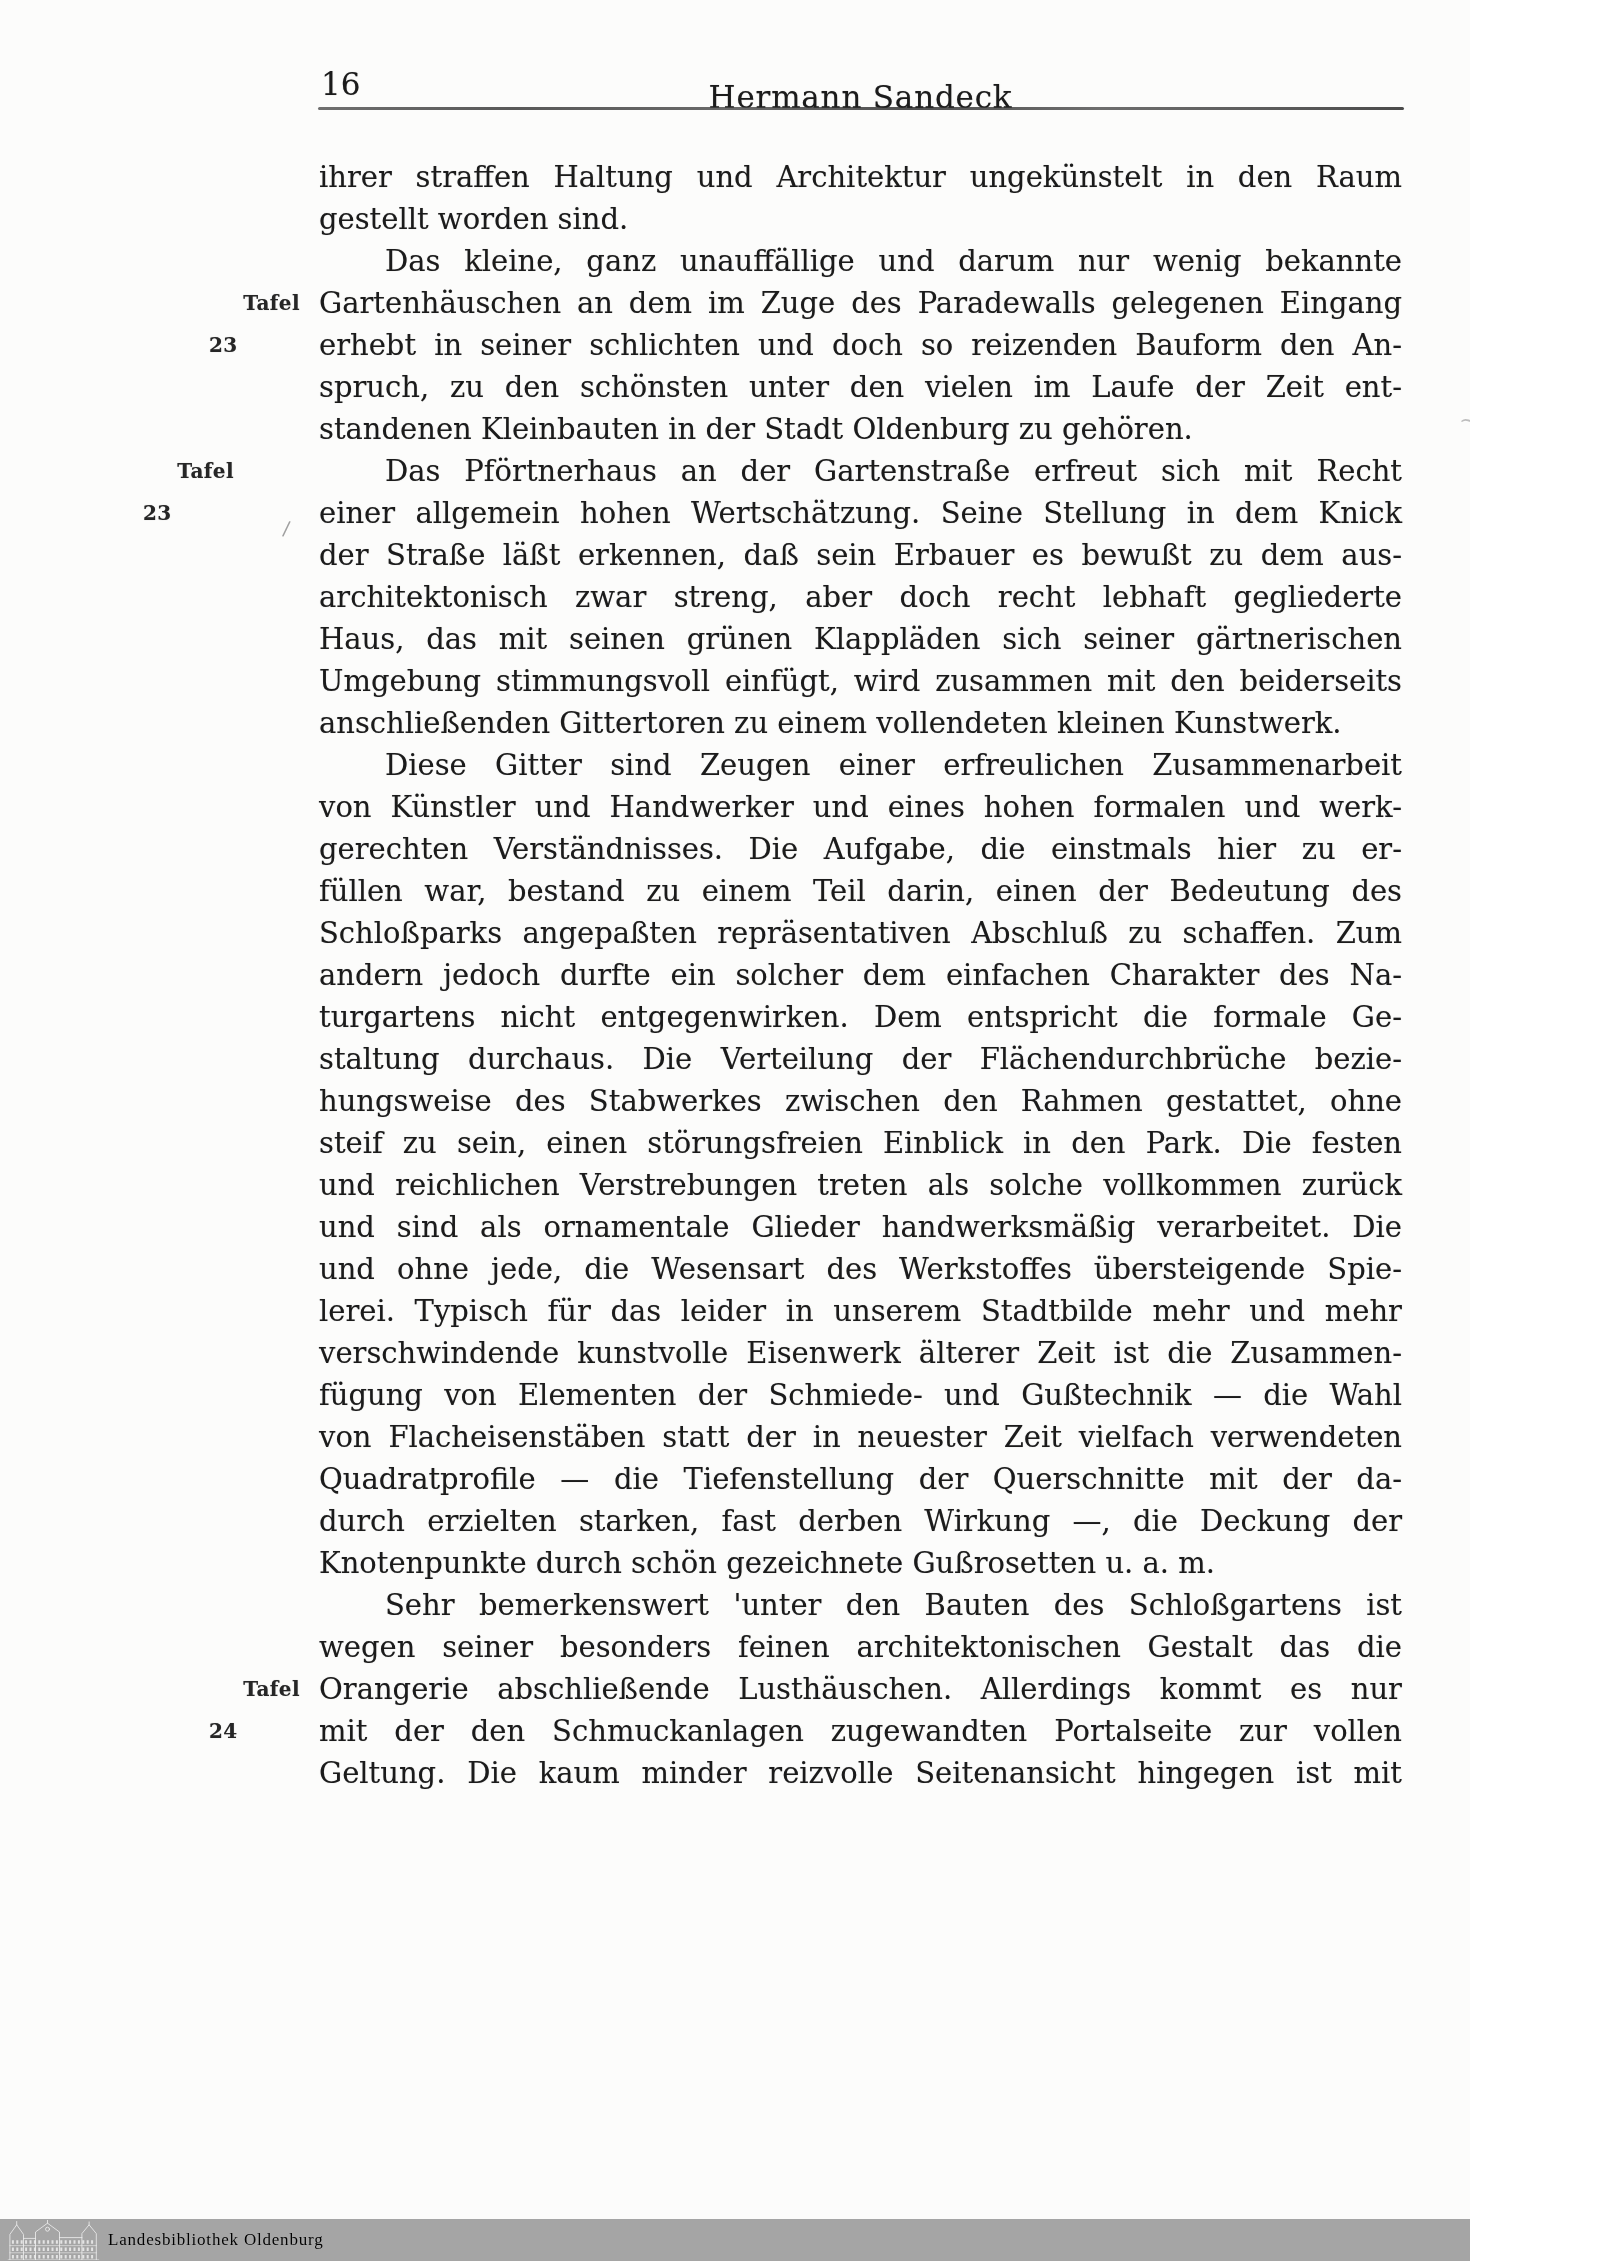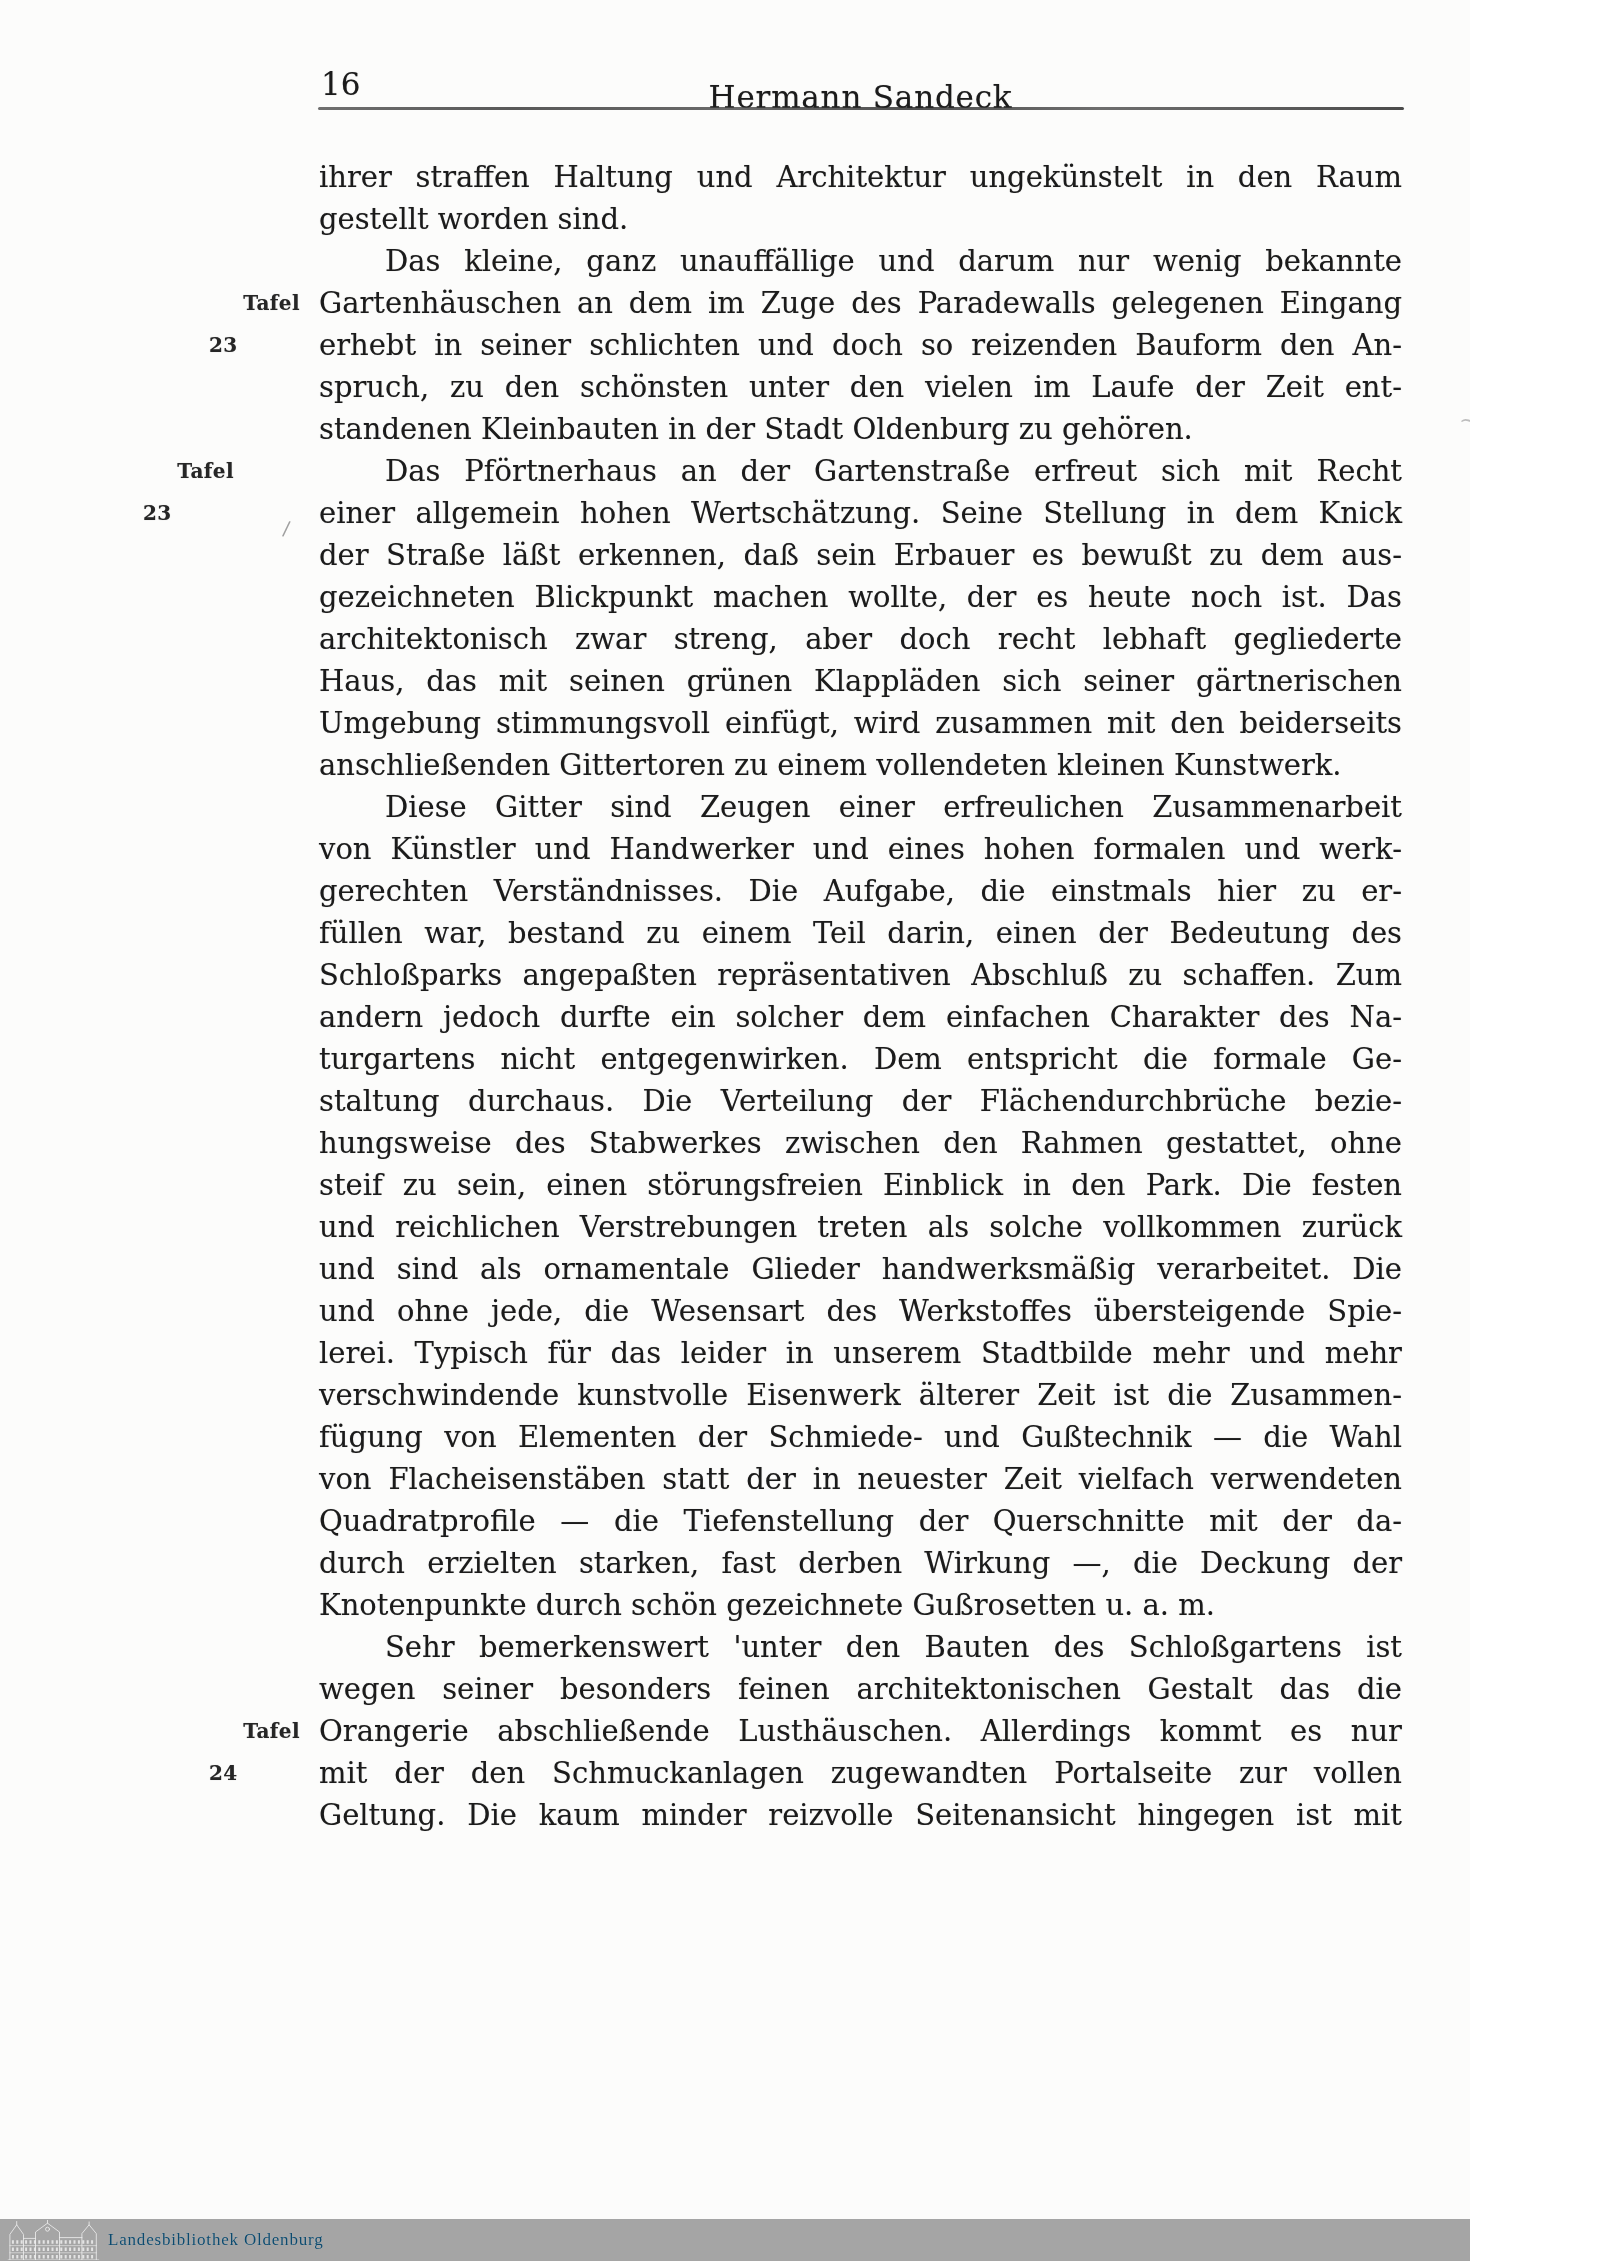--- a/index.html
+++ b/index.html
@@ -58,21 +58,21 @@
   .footer-bar{
     position:absolute;left:0;top:2219px;width:1619px;height:42px;
     background:#a5a5a5;
   }
   .library-logo{
     position:absolute;left:6.5px;bottom:0.8px;
   }
   .library-name{
     position:absolute;left:108px;top:0;height:100%;
     display:flex;align-items:center;
-    font-size:17px;letter-spacing:0.8px;color:#0c4a6e;
+    font-size:17px;letter-spacing:0.8px;color:#000000;
     font-family:"Liberation Serif","DejaVu Serif",serif;
     text-shadow:0 0 0.8px rgba(255,255,255,.4);
   }
 </style>
 </head>
 <body>
 
 <div class="page">
 
   <div class="page-number">16</div>
@@ -83,21 +83,20 @@
       <div class="row"><span>ihrer straffen Haltung und Architektur ungekünstelt in den Raum</span></div>
       <div class="row nojust"><span>gestellt worden sind.</span></div>
       <div class="row indent"><span>Das kleine, ganz unauffällige und darum nur wenig bekannte</span></div>
       <div class="row"><span>Gartenhäuschen an dem im Zuge des Paradewalls gelegenen Eingang</span><span class="margin-note">Tafel 23</span></div>
       <div class="row"><span>erhebt in seiner schlichten und doch so reizenden Bauform den An-</span></div>
       <div class="row"><span>spruch, zu den schönsten unter den vielen im Laufe der Zeit ent-</span></div>
       <div class="row nojust"><span>standenen Kleinbauten in der Stadt Oldenburg zu gehören.</span></div>
       <div class="row indent"><span>Das Pförtnerhaus an der Gartenstraße erfreut sich mit Recht</span><span class="margin-note">Tafel 23</span></div>
       <div class="row"><span>einer allgemein hohen Wertschätzung. Seine Stellung in dem Knick</span></div>
       <div class="row"><span>der Straße läßt erkennen, daß sein Erbauer es bewußt zu dem aus-</span></div>
-      <div class="row"><span>gezeichneten Blickpunkt machen wollte, der es heute noch ist. Das</span></div>
       <div class="row"><span>architektonisch zwar streng, aber doch recht lebhaft gegliederte</span></div>
       <div class="row"><span>Haus, das mit seinen grünen Klappläden sich seiner gärtnerischen</span></div>
       <div class="row"><span>Umgebung stimmungsvoll einfügt, wird zusammen mit den beiderseits</span></div>
       <div class="row nojust"><span>anschließenden Gittertoren zu einem vollendeten kleinen Kunstwerk.</span></div>
       <div class="row indent"><span>Diese Gitter sind Zeugen einer erfreulichen Zusammenarbeit</span></div>
       <div class="row"><span>von Künstler und Handwerker und eines hohen formalen und werk-</span></div>
       <div class="row"><span>gerechten Verständnisses. Die Aufgabe, die einstmals hier zu er-</span></div>
       <div class="row"><span>füllen war, bestand zu einem Teil darin, einen der Bedeutung des</span></div>
       <div class="row"><span>Schloßparks angepaßten repräsentativen Abschluß zu schaffen. Zum</span></div>
       <div class="row"><span>andern jedoch durfte ein solcher dem einfachen Charakter des Na-</span></div>

